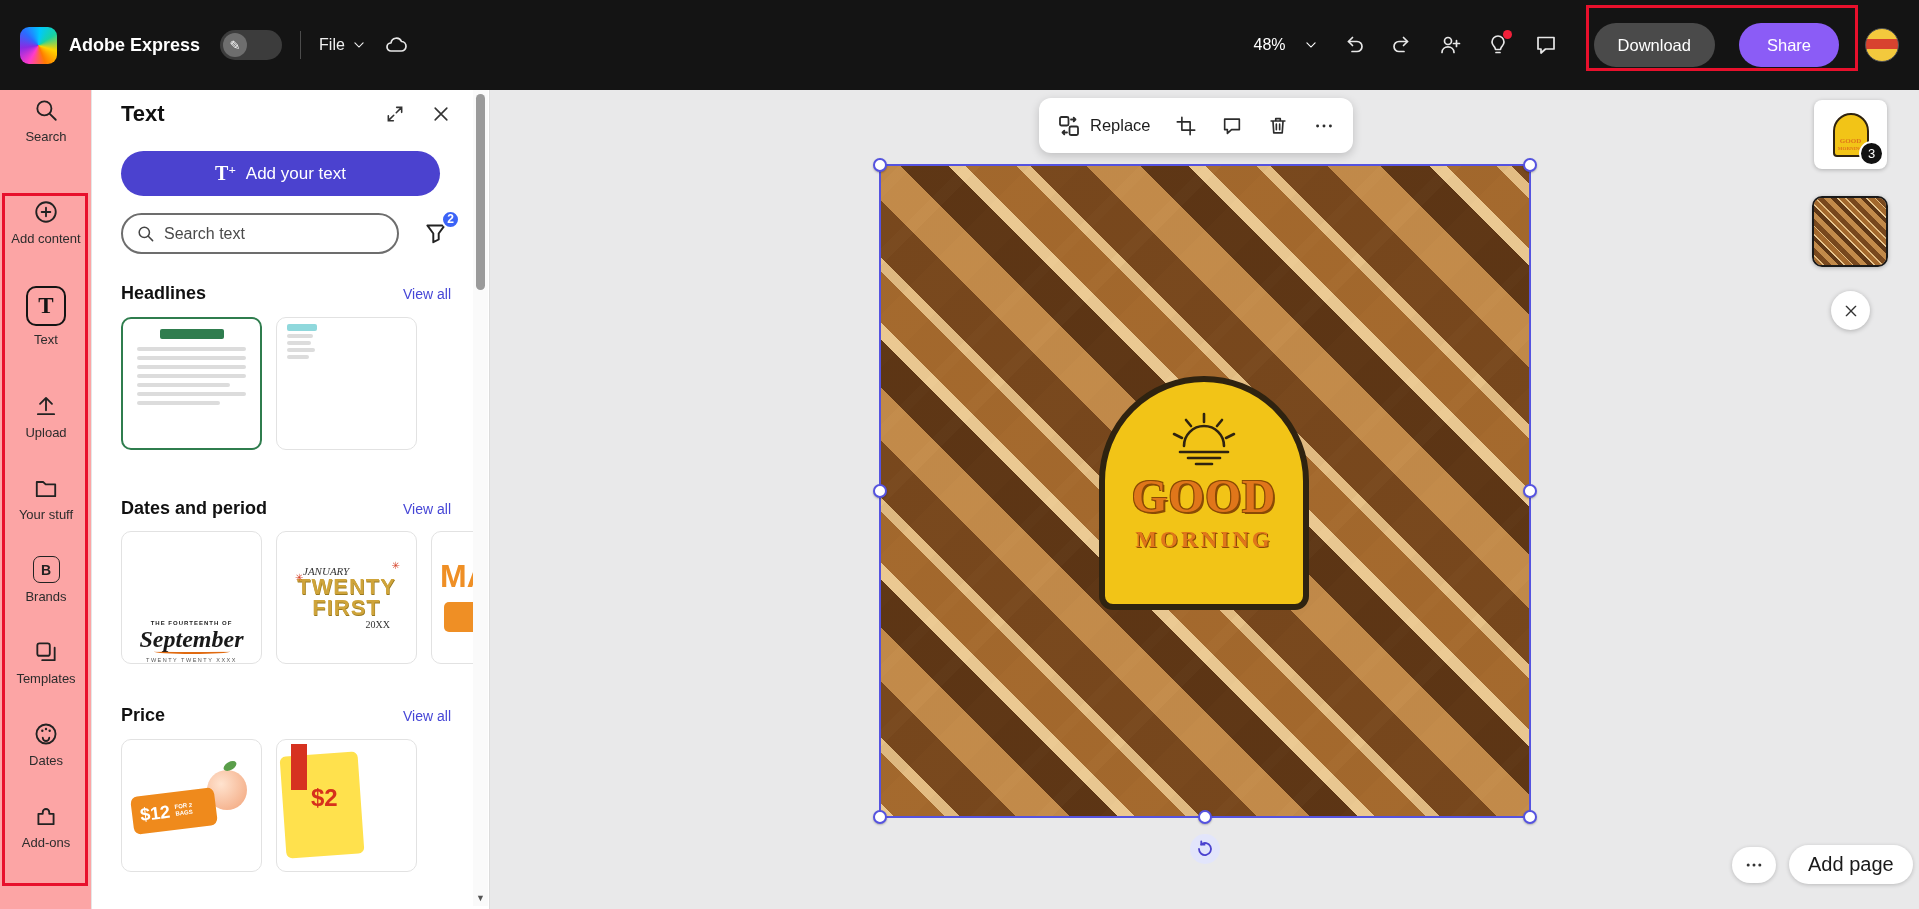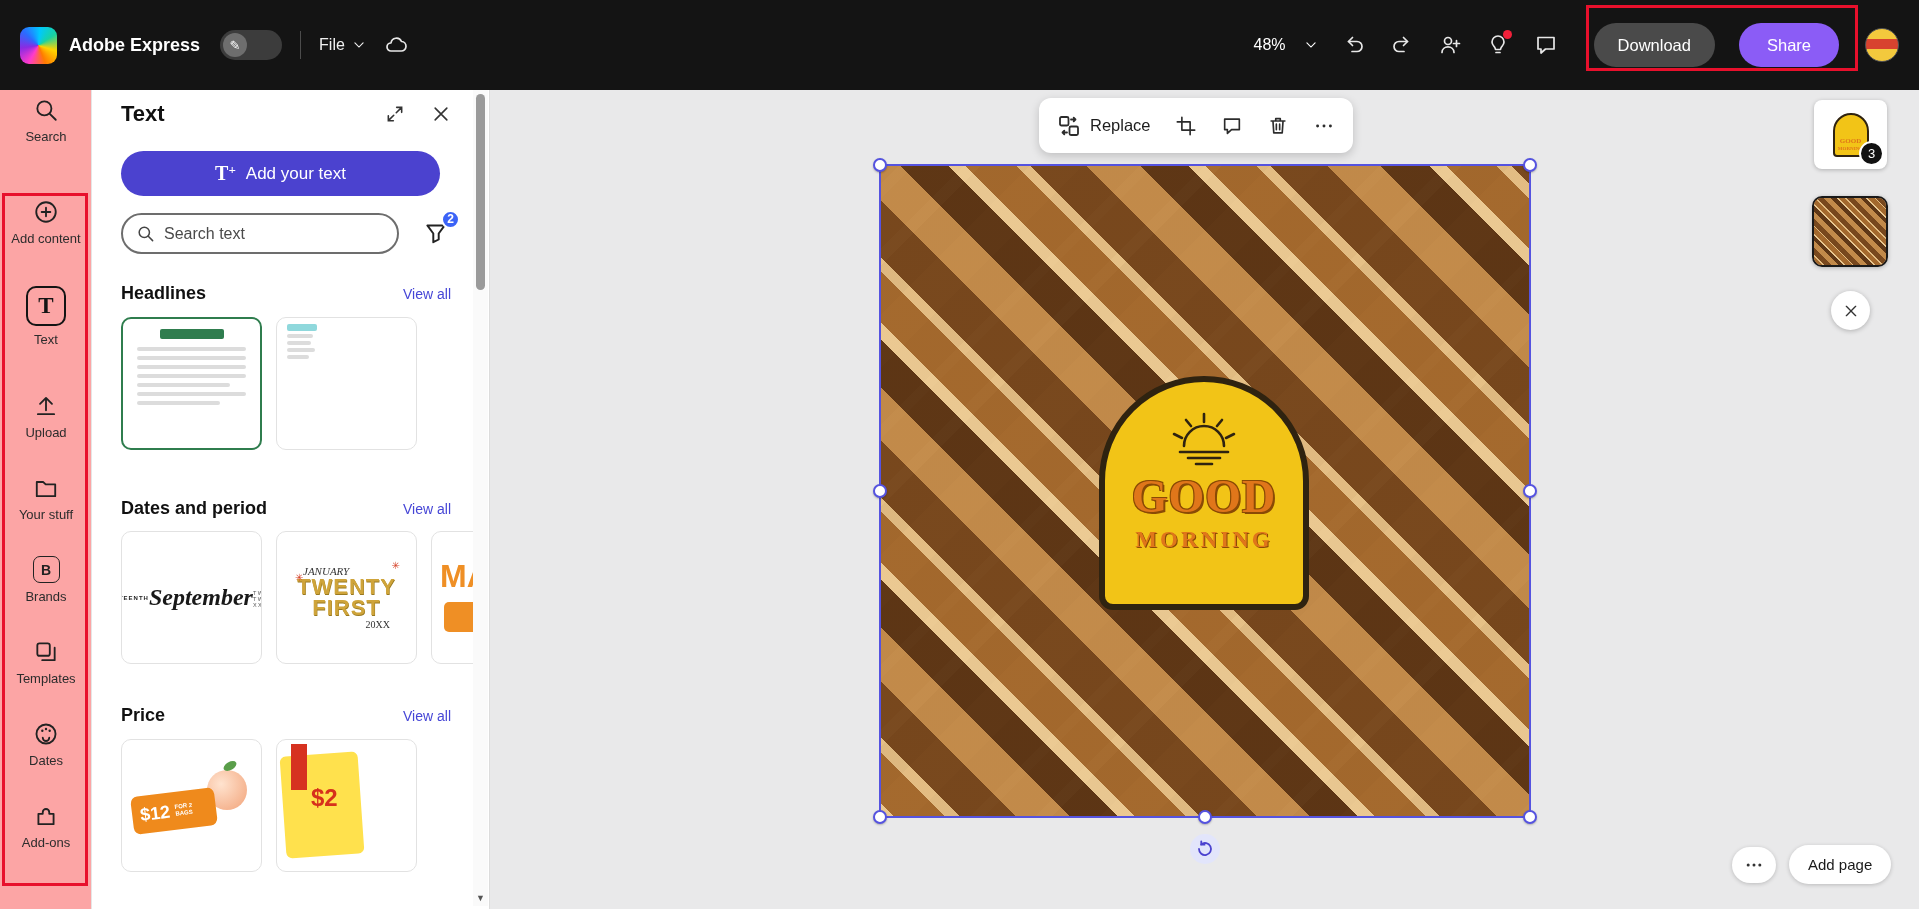--- a/index.html
+++ b/index.html
@@ -67,21 +67,21 @@
   .card { width:141px; min-width:141px; height:133px; background:#fff; border:1px solid #e2e2e2; border-radius:10px;
           position:relative; overflow:hidden; cursor:pointer; }
   
   .hl-title { font-size:8px; font-weight:bold; color:#222; margin:10px 0 4px 10px; }
   .chip { height:7px; border-radius:2px; background:#aee7ea; margin:6px 0 3px 10px; }
   .gl { height:4px; border-radius:2px; background:#dcdcdc; margin:3px 10px 0 10px; }
   
   .card.green { border:2px solid #2f7d4e; }
   .gbar { width:64px; height:10px; border-radius:2px; background:#2f7d4e; margin:10px auto 8px auto; }
   
-  .dc1 { display:flex; flex-direction:row; align-items:center; justify-content:center; height:100%; }
+  .dc1 { display:flex; flex-direction:column; align-items:center; justify-content:flex-end; height:100%; }
   .dc1 .tiny { font-size:6px; letter-spacing:1px; color:#222; font-weight:bold; }
   .dc1 .script { font-family:"Liberation Serif",serif; font-style:italic; font-weight:bold; font-size:24px; color:#191919; }
   .dc1 .swash { width:76px; height:5px; border-bottom:2.5px solid #e06a10; border-radius:50%; margin-top:-4px; }
   .dc1 .tiny2 { font-size:5.5px; letter-spacing:1.5px; color:#555; margin-top:3px; }
   
   .dc2 { display:flex; flex-direction:column; align-items:center; justify-content:center; height:100%; }
   .dc2 .jan { font-family:"Liberation Serif",serif; font-style:italic; font-size:11px; color:#333; align-self:flex-start; margin-left:26px; }
   .dc2 .big { font-size:22px; font-weight:bold; letter-spacing:1px; color:#cfa43a; line-height:0.95;
               text-shadow:0.5px 0.5px 0 #9a7a20; font-stretch:condensed; }
   .dc2 .yr { font-size:10px; color:#333; align-self:flex-end; margin-right:26px; font-family:"Liberation Serif",serif; }
@@ -163,21 +163,21 @@
   .thumb2 { position:absolute; left:1812px; top:196px; width:76px; height:71px; border:2.5px solid #1a1a1a; border-radius:10px;
             overflow:hidden; box-shadow:0 1px 4px rgba(0,0,0,.25); z-index:4; cursor:pointer; }
   .thumb2 .inner { width:100%; height:100%; }
   .close-float { position:absolute; left:1831px; top:291px; width:39px; height:39px; border-radius:50%; background:#fff;
                  box-shadow:0 1px 5px rgba(0,0,0,.25); display:flex; align-items:center; justify-content:center; z-index:4; cursor:pointer; }
   .close-float svg { stroke:#333; stroke-width:2; stroke-linecap:round; }
 
   .more-pill { position:absolute; left:1732px; top:847px; width:44px; height:36px; border-radius:18px; background:#fff;
                box-shadow:0 1px 4px rgba(0,0,0,.2); display:flex; align-items:center; justify-content:center; z-index:4; cursor:pointer; }
   .add-page { position:absolute; left:1789px; top:845px; height:39px; padding:0 19px; border-radius:20px; background:#fff;
-              box-shadow:0 1px 4px rgba(0,0,0,.2); display:flex; align-items:center; font-size:15px; color:#1a1a1a; z-index:4;
+              box-shadow:0 1px 4px rgba(0,0,0,.2); display:flex; align-items:center; font-size:20px; color:#1a1a1a; z-index:4;
               border:none; font-family:inherit; }
 
   
   .anno { position:absolute; border:3px solid #e8102c; pointer-events:none; z-index:50; }
   #anno-rail { left:2px; top:193px; width:86px; height:693px; }
   #anno-share { left:1586px; top:5px; width:272px; height:66px; }
 </style>
 </head>
 <body>
 

